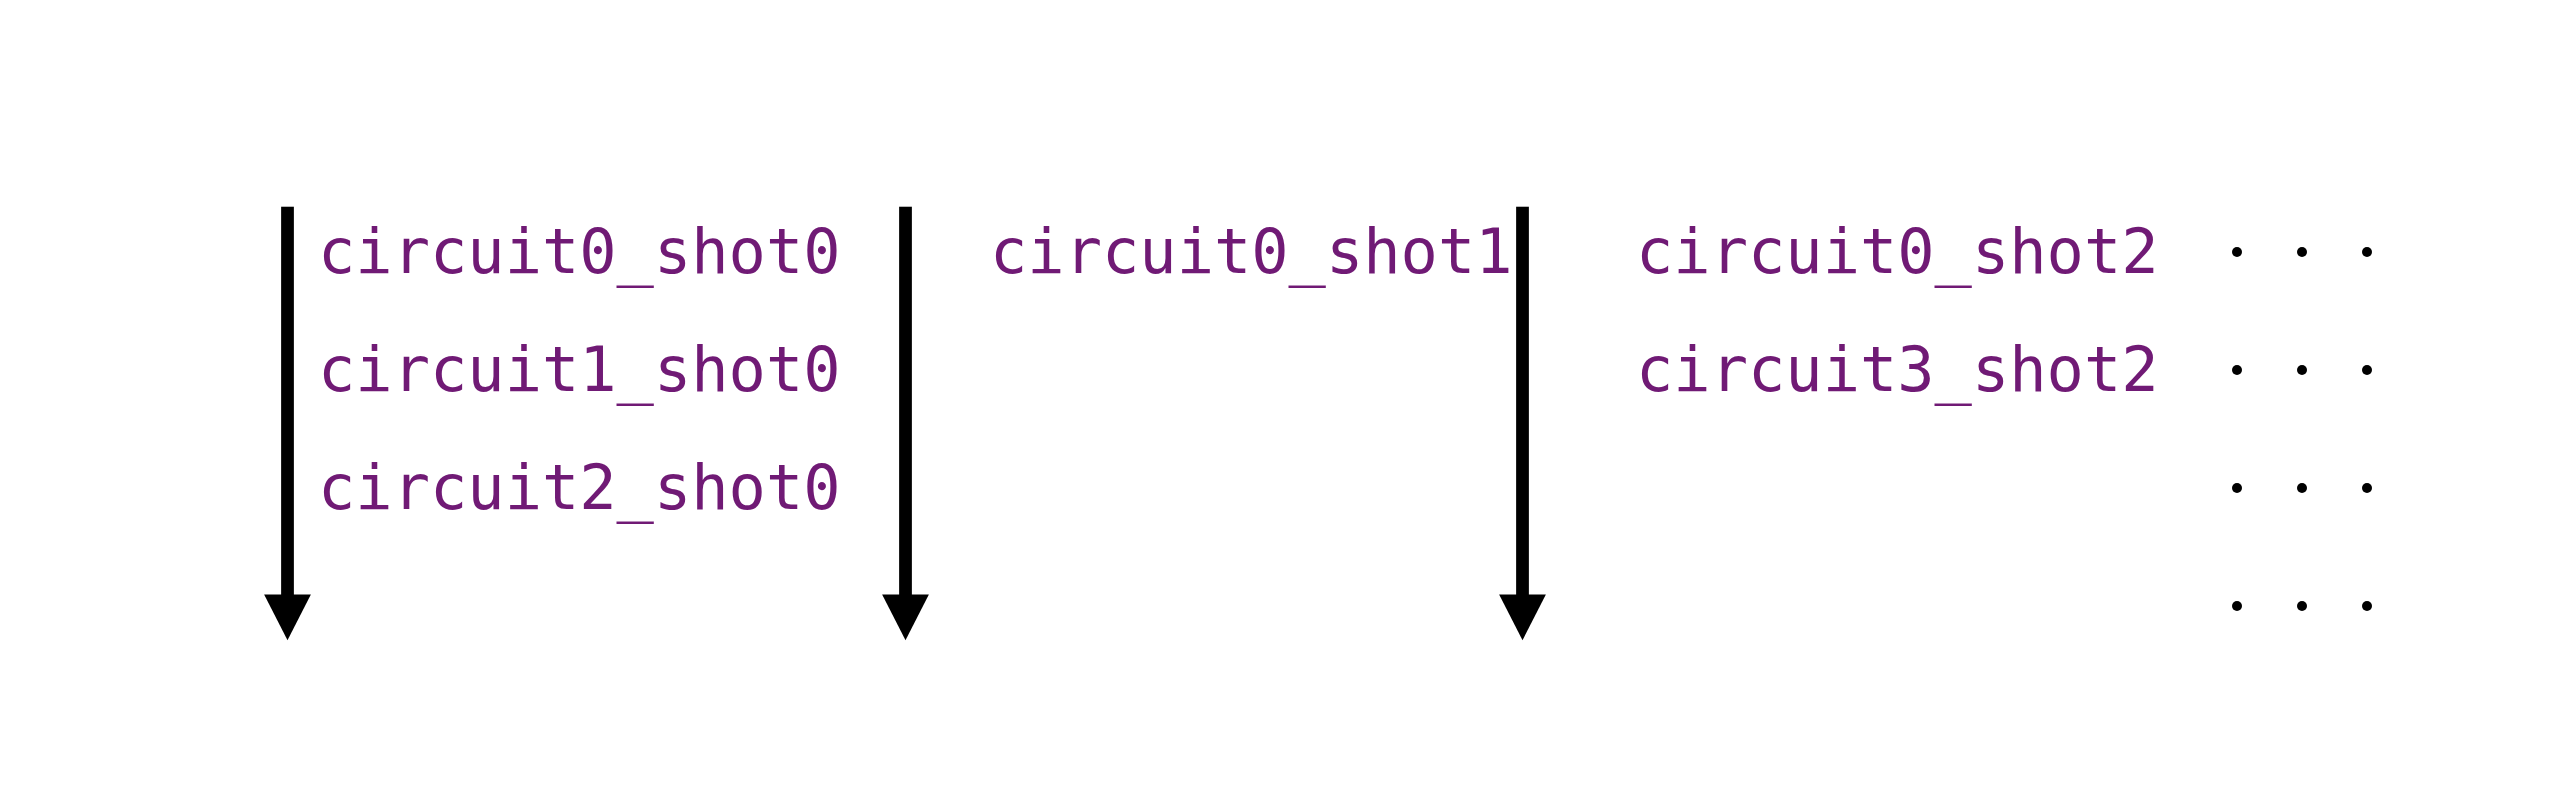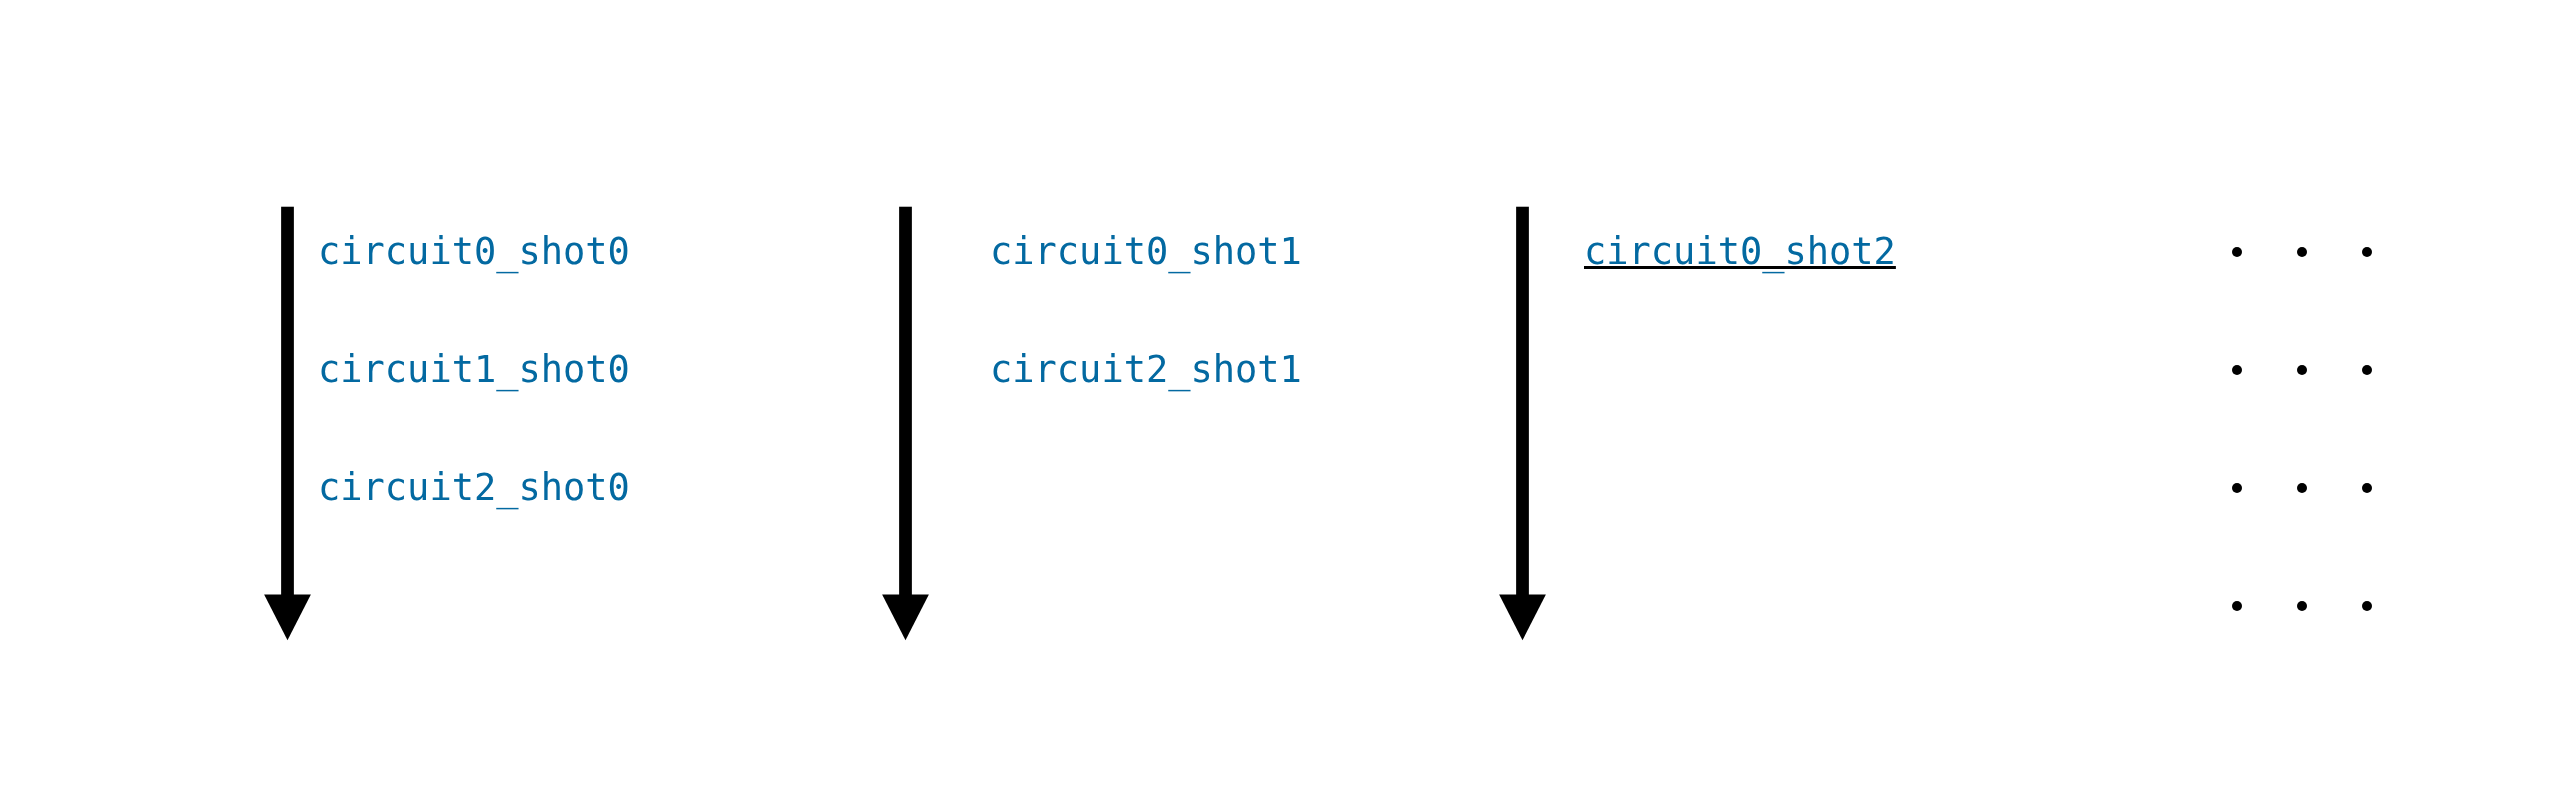--- a/index.html
+++ b/index.html
@@ -36,24 +36,24 @@
   }
 
   
   .label-stack {
     position: absolute;
     display: flex;
     flex-direction: column;
   }
   .label {
     font-family: "DejaVu Sans Mono", monospace;
-    font-size: 37px;
+    font-size: 62px;
     line-height: 118px;
     height: 118px;
-    color: #0369a1;
+    color: #701a75;
     white-space: pre;
     letter-spacing: 0px;
     display: flex;
     align-items: center;
   }
 
   
   .ellipsis-stack {
     position: absolute;
     display: flex;
@@ -95,33 +95,33 @@
 
   <div class="column" style="left:0;">
 
     <svg class="arrow" style="left:880px; top:206px;" width="51" height="436" viewBox="0 0 96 818">
       <rect x="36" y="0" width="24" height="736" fill="#000000"></rect>
       <polygon points="4,730 92,730 48,816" fill="#000000"></polygon>
     </svg>
 
     <div class="label-stack" style="left:990px; top:193px;">
       <div class="label">circuit0_shot1</div>
-      <div class="label">circuit2_shot1</div>
     </div>
   </div>
 
   <div class="column" style="left:0;">
 
     <svg class="arrow" style="left:1497px; top:206px;" width="51" height="436" viewBox="0 0 96 818">
       <rect x="36" y="0" width="24" height="736" fill="#000000"></rect>
       <polygon points="4,730 92,730 48,816" fill="#000000"></polygon>
     </svg>
 
-    <div class="label-stack" style="left:1584px; top:193px;text-decoration:underline;">
+    <div class="label-stack" style="left:1636px; top:193px;">
       <div class="label">circuit0_shot2</div>
+      <div class="label">circuit3_shot2</div>
     </div>
   </div>
 
   <div class="ellipsis-stack" style="left:2232px; top:193px;">
 
     <div class="ellipsis-row">
       <span class="dot"></span>
       <span class="dot"></span>
       <span class="dot"></span>
     </div>

